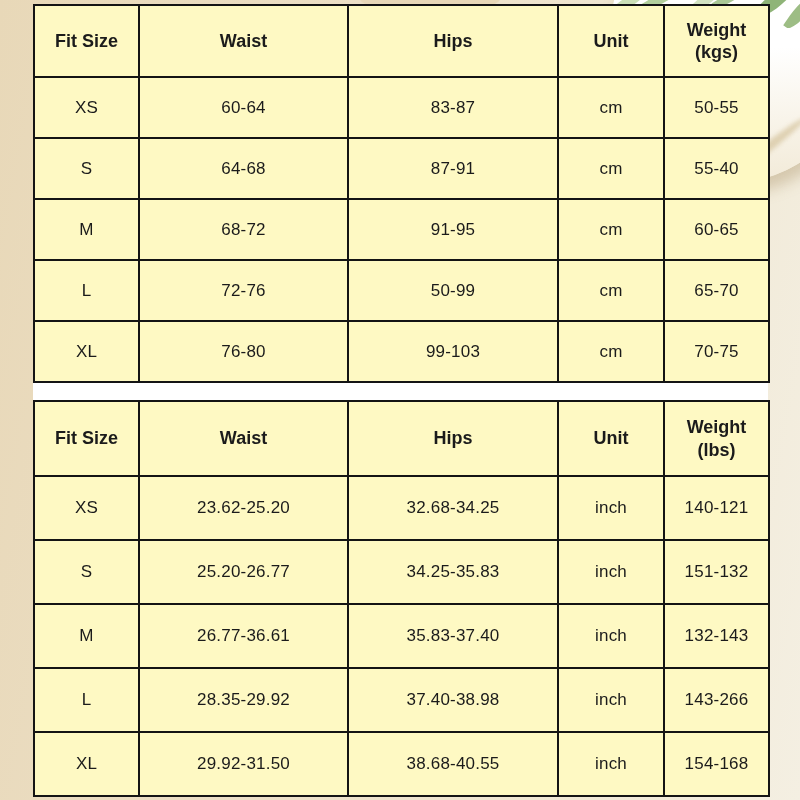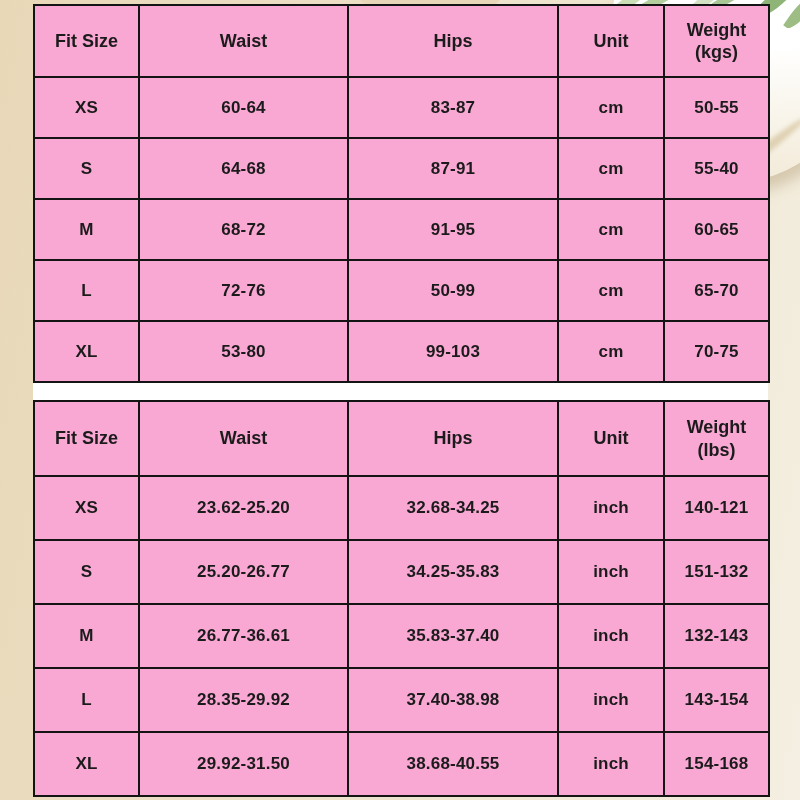--- a/index.html
+++ b/index.html
@@ -28,29 +28,29 @@
   .leaf{position:absolute;border-radius:0 70% 0 70%;}
   .leaf-1{left:612px;top:-4px;width:34px;height:11px;background:#cbdfb7;transform:rotate(-38deg);}
   .leaf-2{left:640px;top:-3px;width:30px;height:10px;background:#b2cf9d;transform:rotate(-30deg);}
   .leaf-3{left:688px;top:-5px;width:34px;height:11px;background:#d2e2c2;transform:rotate(-42deg);}
   .leaf-4{left:712px;top:-4px;width:26px;height:9px;background:#a9c795;transform:rotate(-32deg);}
   .leaf-5{left:752px;top:-6px;width:44px;height:15px;background:#8fb478;transform:rotate(-44deg);}
   .leaf-6{left:780px;top:6px;width:40px;height:13px;background:#9dbd85;transform:rotate(-55deg);}
 
   .content{position:absolute;left:33px;top:4px;width:735px;z-index:1;}
   table.size-table{
-    border-collapse:collapse;table-layout:fixed;width:735px;background:#f9a8d4;
+    border-collapse:collapse;table-layout:fixed;width:735px;background:#fef9c3;
   }
   .size-table th,.size-table td{
     border:2px solid #141414;text-align:center;vertical-align:middle;
     color:#1b1b1b;padding:0 4px;overflow:hidden;
   }
   .size-table th{font-size:18px;font-weight:bold;line-height:1.25;}
-  .size-table td{font-size:17px;font-weight:bold;letter-spacing:.2px;}
-  .size-table td.size{font-weight:bold;}
+  .size-table td{font-size:17px;font-weight:normal;letter-spacing:.2px;}
+  .size-table td.size{font-weight:normal;}
   .t1 th{height:70px;}
   .t1 td{height:59px;}
   .t2 th{height:73px;}
   .t2 td{height:62px;}
   .c-size{width:105px;}
   .c-waist{width:209px;}
   .c-hips{width:210px;}
   .c-unit{width:106px;}
   .c-weight{width:105px;}
   .table-gap{height:17px;background:#ffffff;}
@@ -113,21 +113,21 @@
       </tr>
       <tr>
         <td class="size">L</td>
         <td>72-76</td>
         <td>50-99</td>
         <td>cm</td>
         <td>65-70</td>
       </tr>
       <tr>
         <td class="size">XL</td>
-        <td>53-80</td>
+        <td>76-80</td>
         <td>99-103</td>
         <td>cm</td>
         <td>70-75</td>
       </tr>
     </tbody>
   </table>
 
   <div class="table-gap"></div>
 
   <table class="size-table t2">
@@ -167,21 +167,21 @@
         <td>26.77-36.61</td>
         <td>35.83-37.40</td>
         <td>inch</td>
         <td>132-143</td>
       </tr>
       <tr>
         <td class="size">L</td>
         <td>28.35-29.92</td>
         <td>37.40-38.98</td>
         <td>inch</td>
-        <td>143-154</td>
+        <td>143-266</td>
       </tr>
       <tr>
         <td class="size">XL</td>
         <td>29.92-31.50</td>
         <td>38.68-40.55</td>
         <td>inch</td>
         <td>154-168</td>
       </tr>
     </tbody>
   </table>

